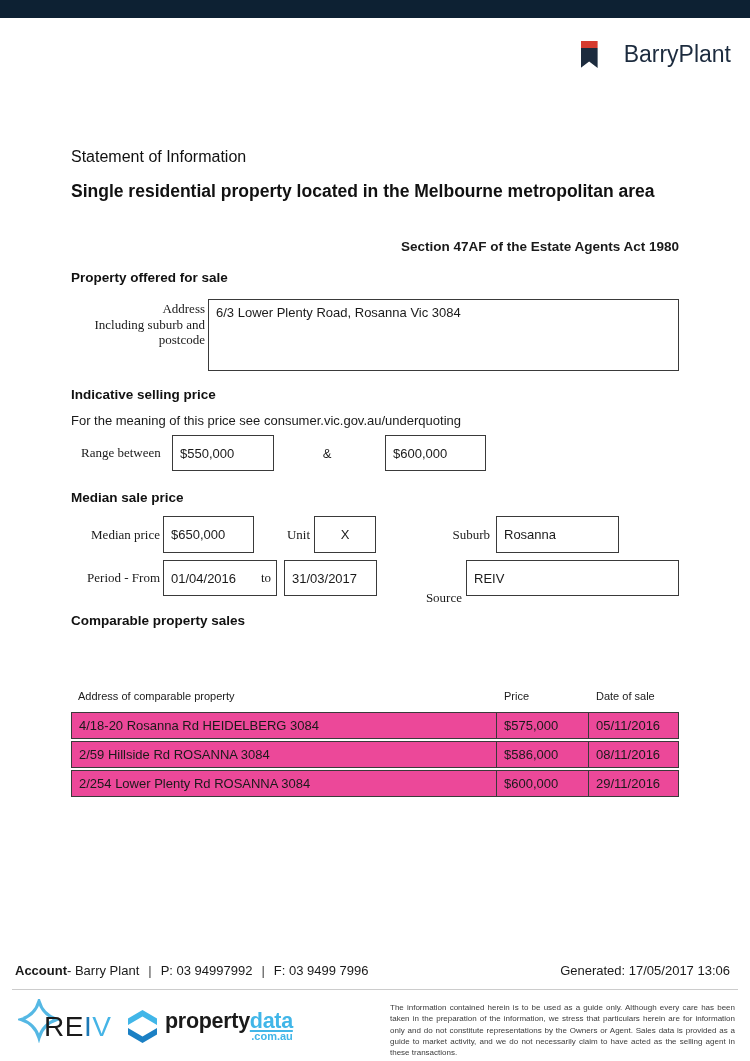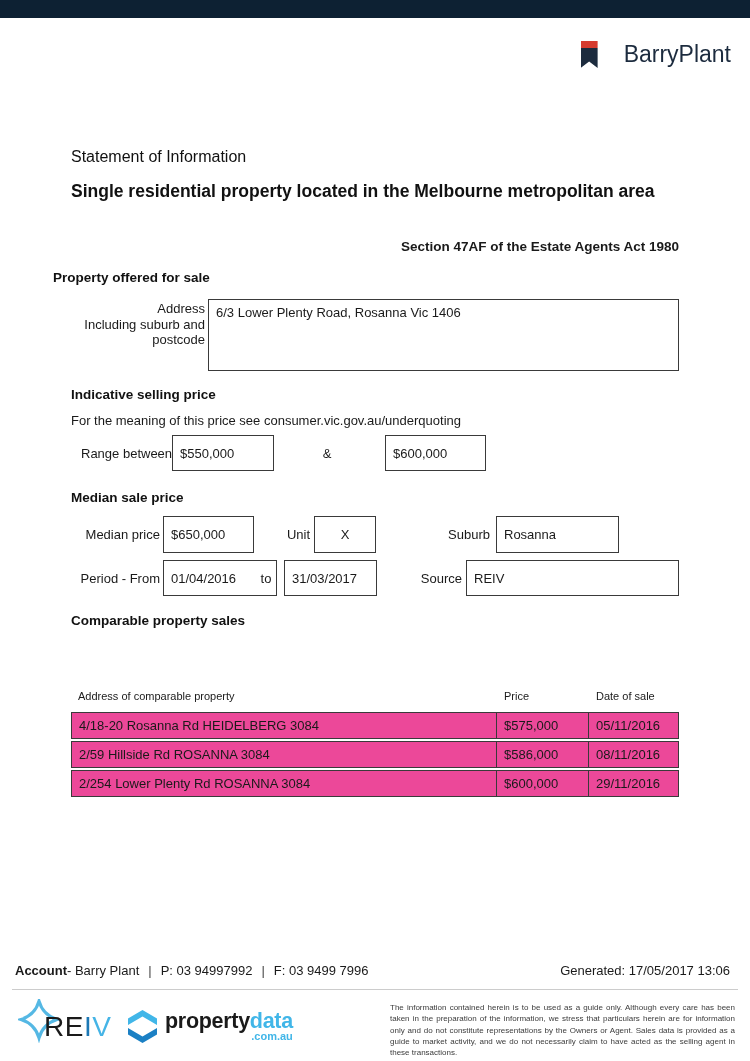--- a/index.html
+++ b/index.html
@@ -25,24 +25,24 @@
   .brand-name { font-size: 23px; font-weight: 500; color: #1c2b3e; letter-spacing: 0px; }
 
   
   .subtitle { left: 71px; top: 148px; font-size: 16px; color: #111; }
   .title { left: 71px; top: 181px; width: 608px; font-size: 17.5px; font-weight: bold; line-height: 21.5px; color: #111; }
   .section-ref { left: 71px; top: 239px; width: 608px; text-align: right; font-size: 13.5px; font-weight: bold; }
   .h2 { font-size: 13.5px; font-weight: bold; color: #111; }
 
   .box { border: 1.5px solid #3a3a3a; background: #fff; font-size: 13px; }
   .box-inline { display: flex; align-items: center; padding-left: 7px; }
-  .lbl { font-size: 13px; color: #1a1a1a; }
-
-  
-  .h-property { left: 53px; top: 270px; }
+  .lbl { font-size: 13px; color: #1a1a1a; font-family: Liberation Serif, serif; }
+
+  
+  .h-property { left: 71px; top: 270px; }
   .addr-label { left: 71px; top: 301px; width: 134px; text-align: right; line-height: 15.5px; }
   .addr-box { left: 208px; top: 299px; width: 471px; height: 72px; padding: 5px 7px; }
 
   
   .h-indicative { left: 71px; top: 387px; }
   .indicative-note { left: 71px; top: 413px; font-size: 13px; }
   .range-label { left: 81px; top: 435px; height: 36px; display: flex; align-items: center; }
   .range-low  { left: 172px; top: 435px; width: 102px; height: 36px; }
   .amp        { left: 312px; top: 435px; width: 30px; height: 36px; display: flex; align-items: center; justify-content: center; font-size: 13px; }
   .range-high { left: 385px; top: 435px; width: 101px; height: 36px; }
@@ -52,21 +52,21 @@
   .median-label { left: 71px; top: 516px; width: 89px; height: 37px; text-align: right; display: flex; align-items: center; justify-content: flex-end; }
   .median-box   { left: 163px; top: 516px; width: 91px; height: 37px; }
   .unit-label   { left: 265px; top: 516px; width: 45px; height: 37px; display: flex; align-items: center; justify-content: flex-end; }
   .unit-box     { left: 314px; top: 516px; width: 62px; height: 37px; display: flex; align-items: center; justify-content: center; padding-left: 0; }
   .suburb-label { left: 410px; top: 516px; width: 80px; height: 37px; display: flex; align-items: center; justify-content: flex-end; }
   .suburb-box   { left: 496px; top: 516px; width: 123px; height: 37px; }
   .period-label { left: 71px; top: 560px; width: 89px; height: 36px; text-align: right; display: flex; align-items: center; justify-content: flex-end; }
   .period-from  { left: 163px; top: 560px; width: 114px; height: 36px; }
   .to-label     { left: 256px; top: 560px; width: 20px; height: 36px; display: flex; align-items: center; justify-content: center; }
   .period-to    { left: 284px; top: 560px; width: 93px; height: 36px; }
-  .source-label { left: 392px; top: 560px; width: 70px; height: 36px; display: flex; align-items: center; justify-content: flex-end; }
+  .source-label { left: 392px; top: 580px; width: 70px; height: 36px; display: flex; align-items: center; justify-content: flex-end; }
   .source-box   { left: 466px; top: 560px; width: 213px; height: 36px; }
 
   
   .h-comparable { left: 71px; top: 613px; }
   .comparable-desc { left: 71px; top: 639px; width: 612px; font-size: 13px; line-height: 17.5px; }
   .t-head { left: 71px; top: 690px; width: 608px; display: flex; font-size: 11px; font-weight: normal; }
   .t-head .c1 { width: 426px; padding-left: 7px; }
   .t-head .c2 { width: 92px; padding-left: 7px; }
   .t-head .c3 { width: 90px; padding-left: 7px; }
   .t-body { left: 71px; top: 712px; width: 608px; display: flex; flex-direction: column; gap: 2px; }
@@ -86,21 +86,21 @@
   .reiv-icon { position: absolute; left: 0; top: 0; }
   .reiv-text { position: absolute; left: 26px; top: 12px; font-size: 28px; letter-spacing: 0.5px; }
   .reiv-re { color: #1a1a1a; }
   .reiv-i { color: #1d78b5; }
   .reiv-v { color: #45b4e6; }
 
   .pd-logo { left: 127px; top: 1009px; display: flex; }
   .pd-icon { margin-right: 7px; margin-top: 1px; }
   .pd-text { position: relative; font-size: 21.5px; font-weight: bold; letter-spacing: -0.3px; }
   .pd-property { color: #1a1a1a; }
-  .pd-data { color: #41b6e8; }
+  .pd-data { color: #41b6e8; text-decoration: underline; }
   .pd-domain { position: absolute; right: 0; top: 21px; font-size: 11px; font-weight: bold; color: #41b6e8; letter-spacing: 0; }
 
   .disclaimer { left: 390px; top: 1002px; width: 345px; font-size: 8px; line-height: 11.3px; color: #3b3b3b; text-align: justify; }
 </style>
 </head>
 <body>
 
 <div class="page">
 
   <div class="abs top-bar"></div>
@@ -113,21 +113,21 @@
   <div class="abs subtitle">Statement of Information</div>
   <div class="abs title">Single residential property located in the Melbourne metropolitan area</div>
   <div class="abs section-ref">Section 47AF of the Estate Agents Act 1980</div>
 
   <div class="abs h2 h-property">Property offered for sale</div>
   <div class="abs lbl addr-label">
     <div>Address</div>
     <div>Including suburb and</div>
     <div>postcode</div>
   </div>
-  <div class="abs box addr-box">6/3 Lower Plenty Road, Rosanna Vic 1406</div>
+  <div class="abs box addr-box">6/3 Lower Plenty Road, Rosanna Vic 3084</div>
 
   <div class="abs h2 h-indicative">Indicative selling price</div>
   <div class="abs lbl range-label">Range between</div>
   <div class="abs indicative-note">For the meaning of this price see consumer.vic.gov.au/underquoting</div>
   <div class="abs box box-inline range-low">$550,000</div>
   <div class="abs amp">&amp;</div>
   <div class="abs box box-inline range-high">$600,000</div>
 
   <div class="abs h2 h-median">Median sale price</div>
   <div class="abs lbl median-label">Median price</div>

